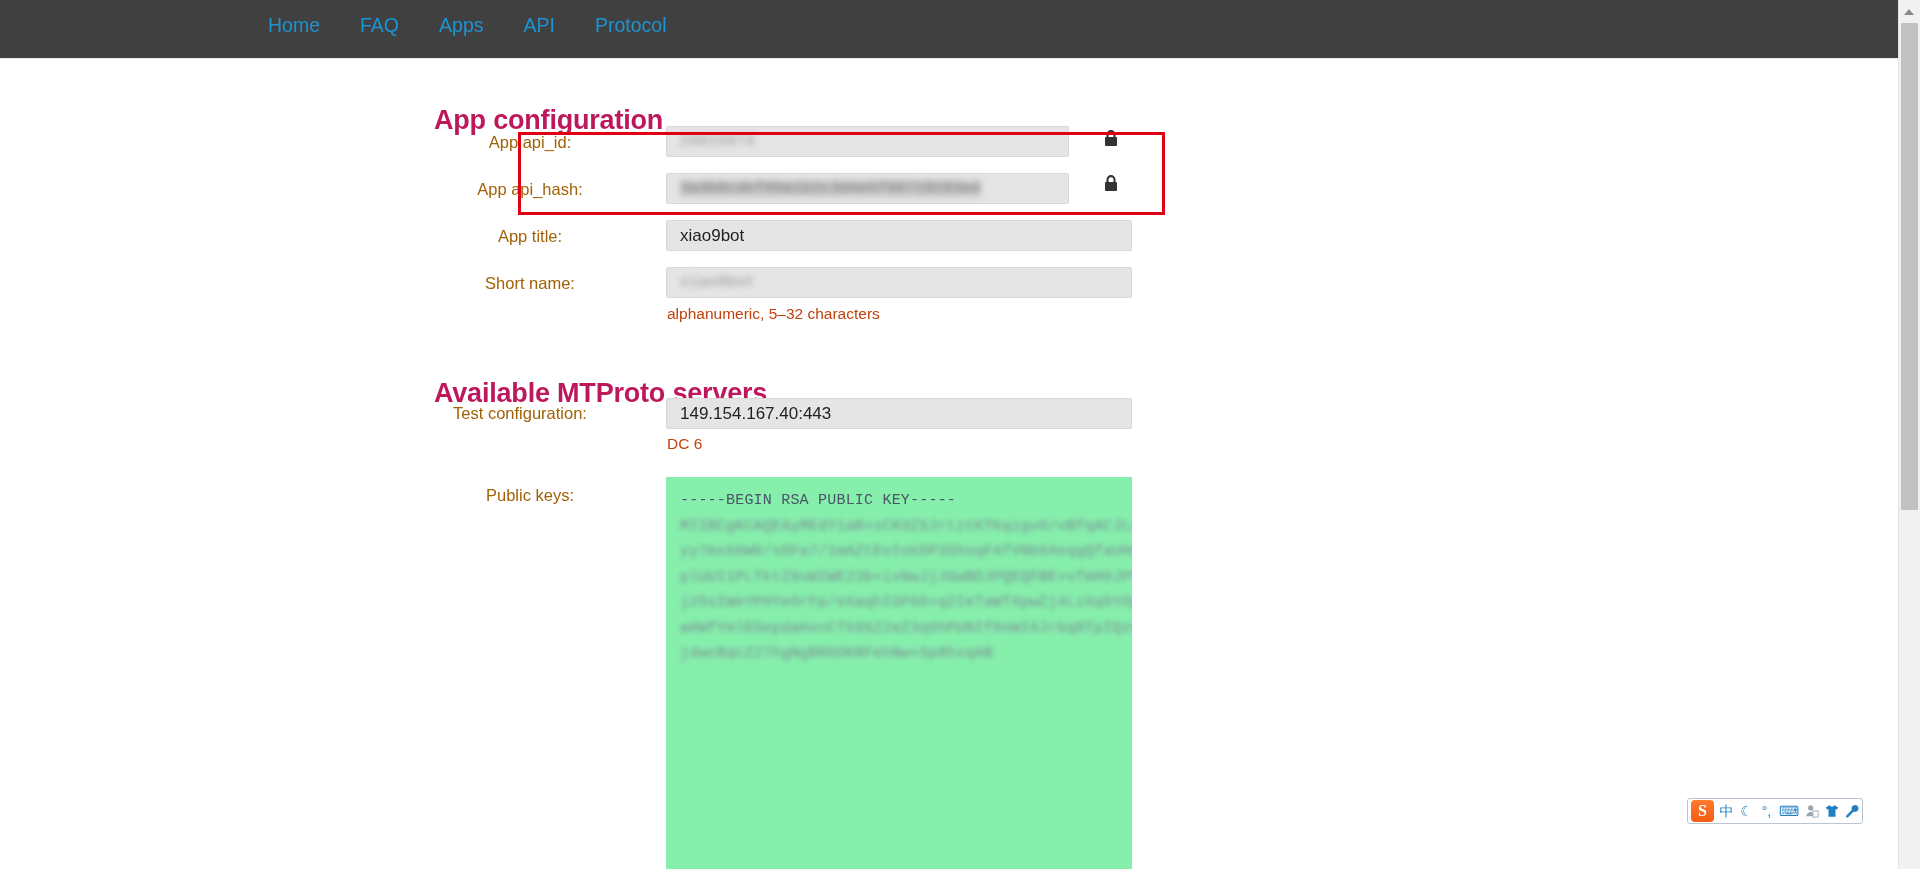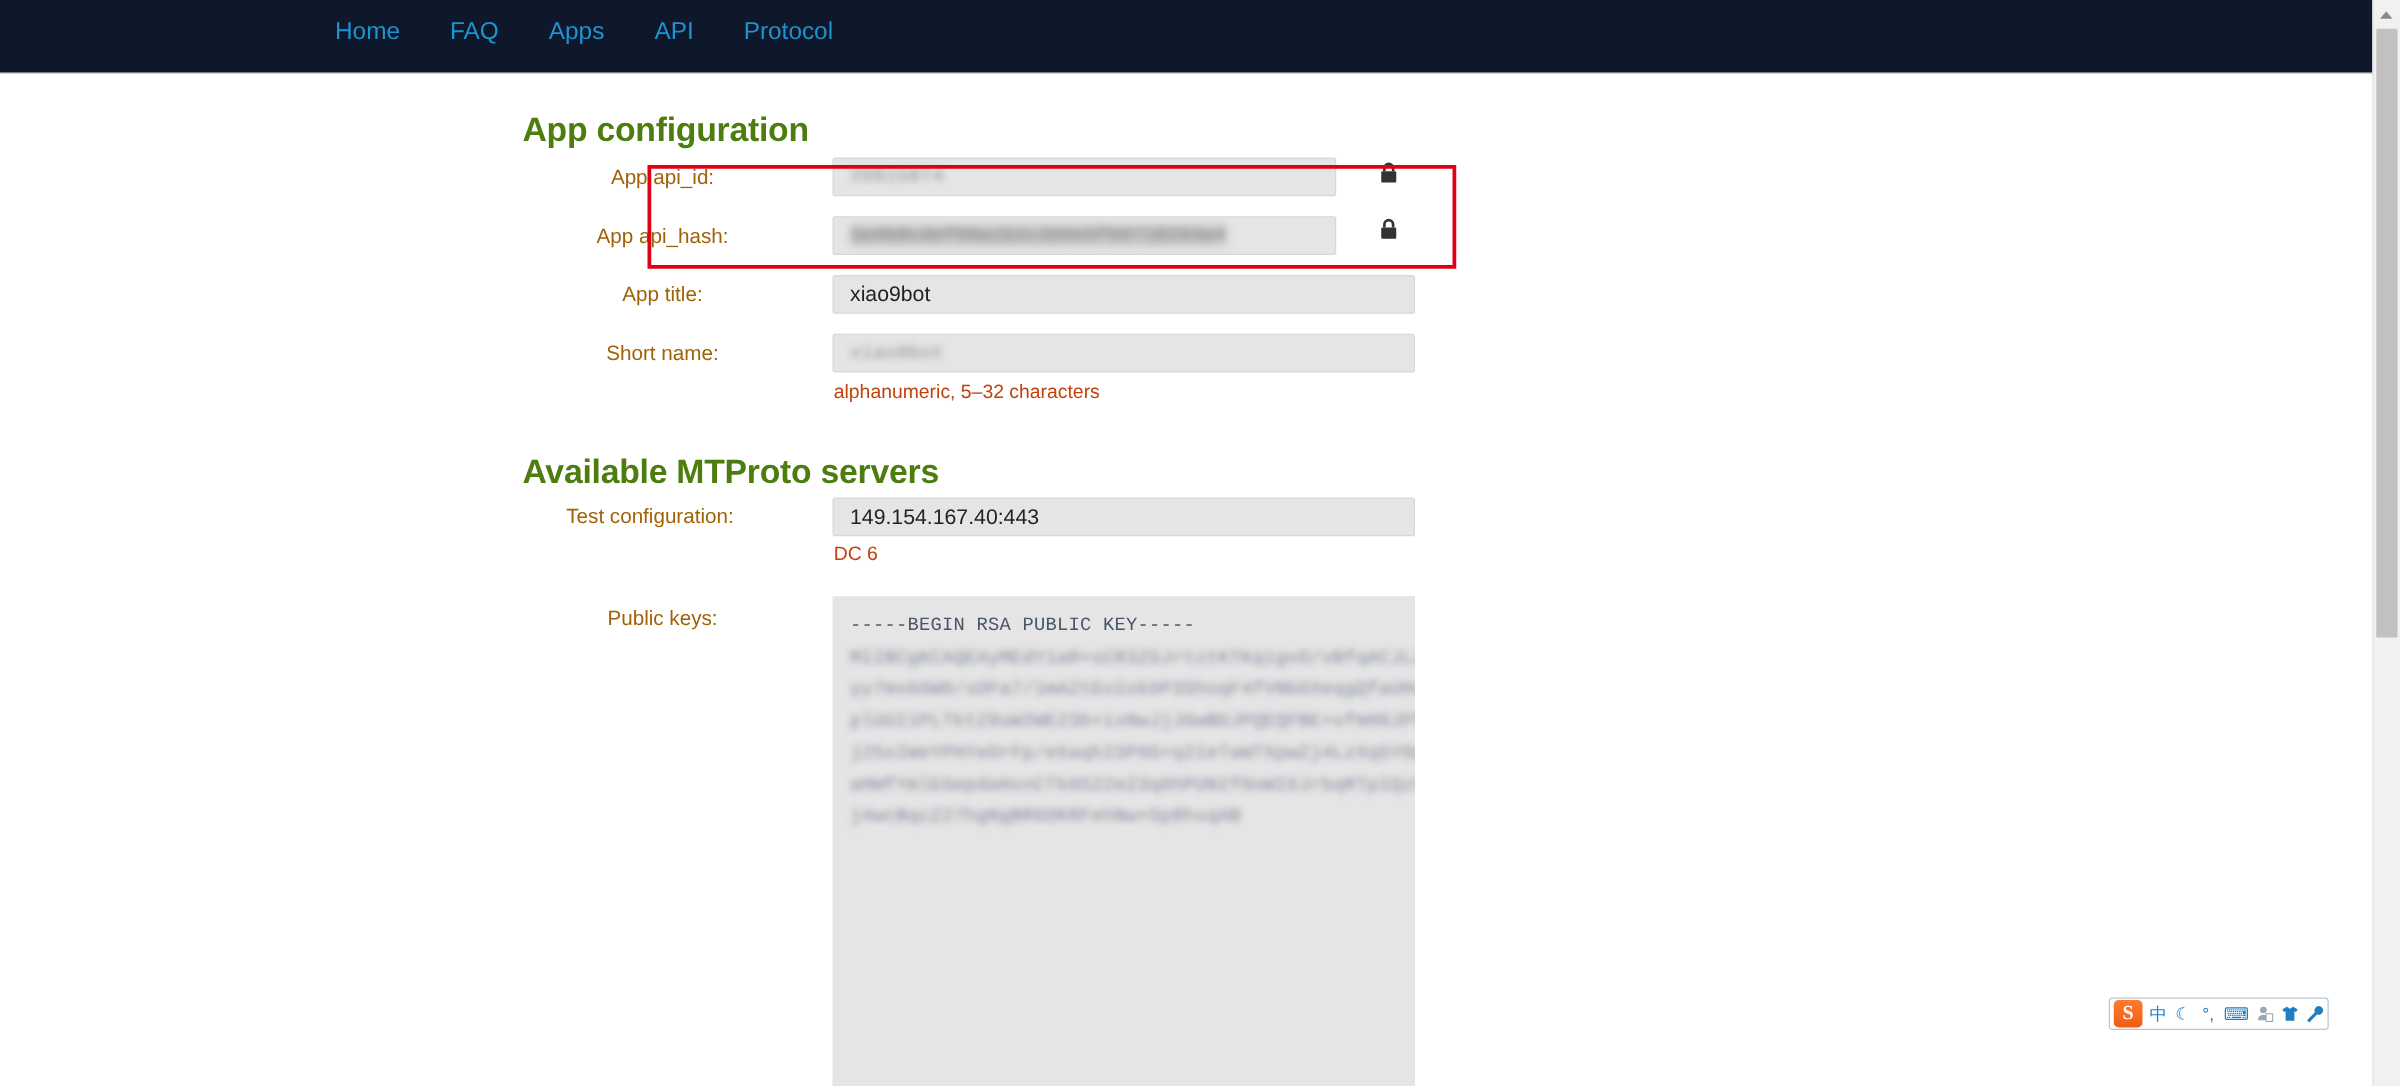--- a/index.html
+++ b/index.html
@@ -10,21 +10,21 @@
     background: #ffffff;
     font-family: "Liberation Sans", sans-serif;
   }
 
   
   .topbar {
     position: absolute;
     top: 0; left: 0;
     width: 1898px; height: 59px;
     border-bottom: 1px solid #e6e6e6;
-    background: #0f172a;
+    background: #404040;
   }
   .nav {
     position: absolute;
     left: 248px; top: 13px;
     display: flex;
     align-items: center;
     gap: 0;
   }
   .nav a {
     color: #1c93d2;
@@ -39,24 +39,24 @@
   .page {
     position: absolute;
     top: 59px; left: 0;
     width: 1898px;
     height: 810px;
     background: #ffffff;
   }
 
   h2.section {
     position: absolute;
-    margin: 0;
+    margin: 16px;
     font-size: 27px;
     font-weight: 700;
-    color: #4d7c0f;
+    color: #be185d;
     letter-spacing: -0.2px;
   }
   .flabel {
     position: absolute;
     text-align: center;
     font-size: 16.5px;
     font-weight: 400;
     color: #a16207;
     white-space: nowrap;
   }
@@ -106,21 +106,21 @@
 
   
   .lock {
     position: absolute;
     width: 22px; height: 22px;
   }
 
   
   .keysbox {
     position: absolute;
-    background: #e5e5e5;
+    background: #86efac;
     padding: 11px 14px 8px 14px;
     overflow: hidden;
   }
   .keyline {
     font-family: "Liberation Mono", monospace;
     font-size: 15px;
     line-height: 25.5px;
     color: #4a5568;
     white-space: nowrap;
     letter-spacing: 0.2px;

